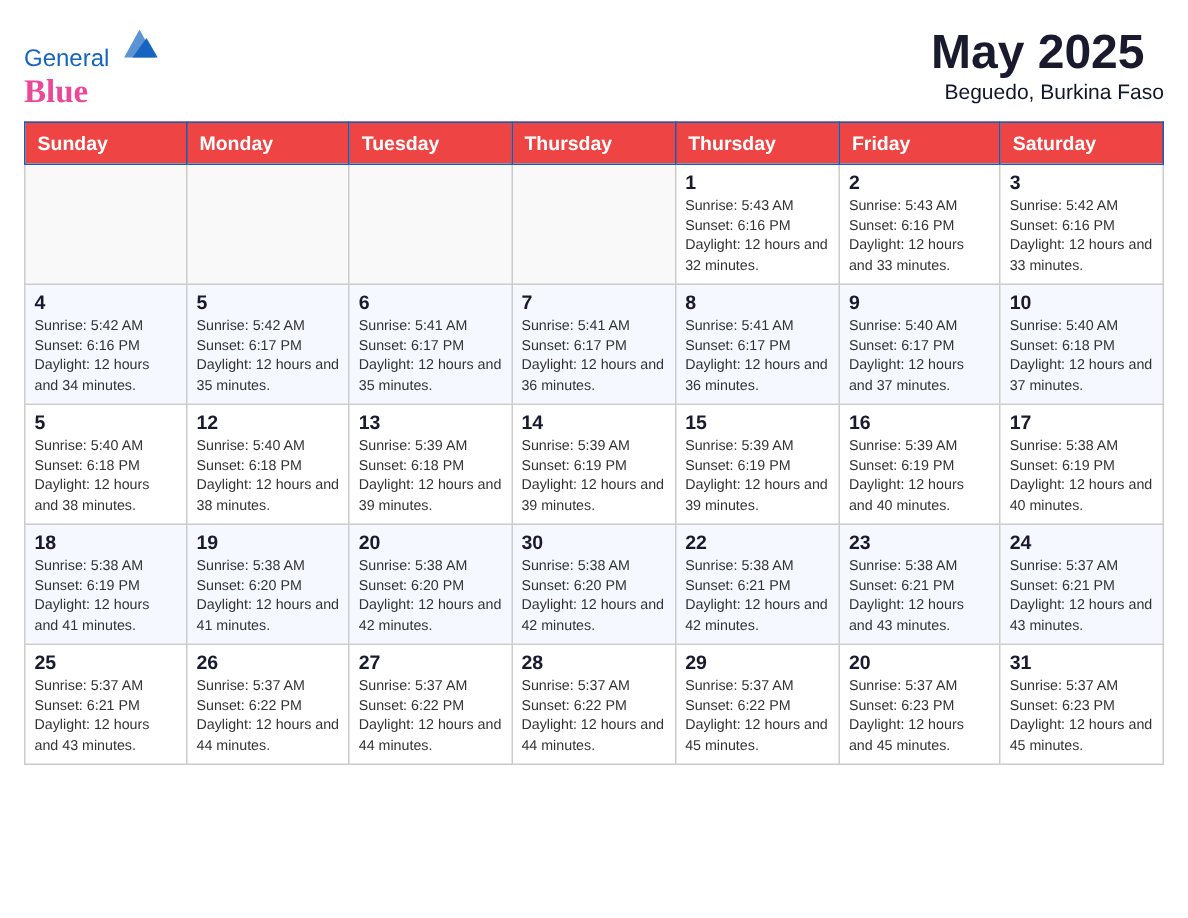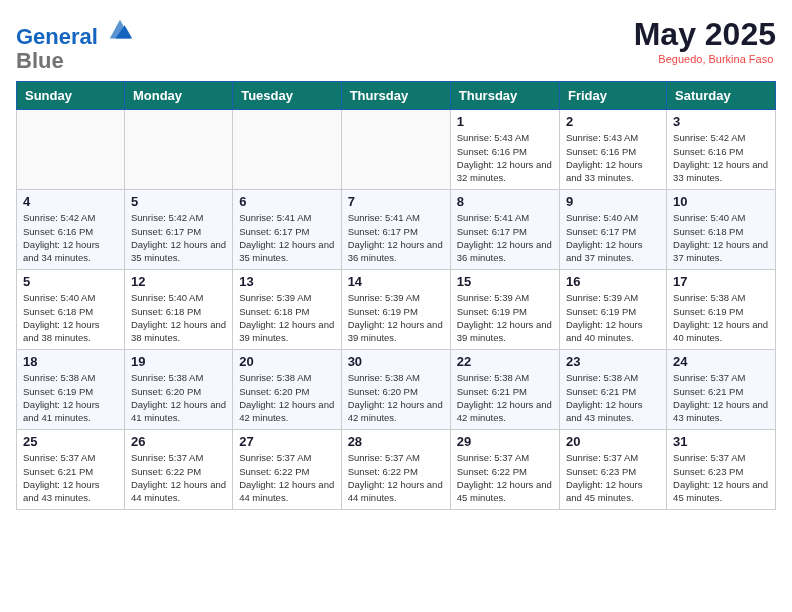--- a/index.html
+++ b/index.html
@@ -14,53 +14,53 @@
       display: flex;
       justify-content: space-between;
       align-items: flex-start;
       margin-bottom: 8px;
     }
     .logo {
       display: flex;
       align-items: center;
     }
     .logo-text {
-      font-size: 22px;
-      font-weight: bold;
+      font-size: 16px;
+      font-weight: normal;
       color: #1a1a2e;
       line-height: 1.1;
     }
     .logo-text span {
       color: #1565c0;
     }
     .logo-icon {
       width: 28px;
       height: 28px;
       margin-left: 2px;
     }
     .title-block {
       text-align: center;
     }
     .month-title {
       font-size: 32px;
       font-weight: bold;
       color: #1a1a2e;
     }
     .subtitle {
-      font-size: 11px;
-      color: #ef4444;
+      font-size: 14px;
+      color: #0f172a;
       margin-left: 22px;
     }
     .calendar {
       width: 100%;
       border-collapse: collapse;
       border: 1px solid #ccc;
     }
     .calendar th {
-      background-color: #0f766e;
+      background-color: #ef4444;
       color: #fff;
       font-size: 13px;
       font-weight: bold;
       text-align: left;
       padding: 6px 8px;
       border: 1px solid #1a5db0;
     }
     .calendar td {
       vertical-align: top;
       border: 1px solid #ccc;
@@ -102,21 +102,21 @@
     <div>
       <div style="display:flex;align-items:center;">
         <div class="logo-text">
           <span>General</span>
           <svg class="logo-icon" viewBox="0 0 30 30">
             <polygon points="4,24 15,4 26,24" fill="#1565c0" opacity="0.7"></polygon>
             <polygon points="10,24 20,10 28,24" fill="#1565c0"></polygon>
           </svg>
         </div>
       </div>
-      <div class="logo-text" style="color:#737373;font-size:22px;font-weight:bold;">Blue</div>
+      <div class="logo-text" style="color:#ec4899;font-size:22px;font-weight:bold;font-family:Liberation Serif, serif;">Blue</div>
     </div>
   </div>
   <div class="title-block">
     <div class="month-title">May 2025</div>
     <div class="subtitle">Beguedo, Burkina Faso</div>
   </div>
 </div>
 
 <table class="calendar">
   <thead>

